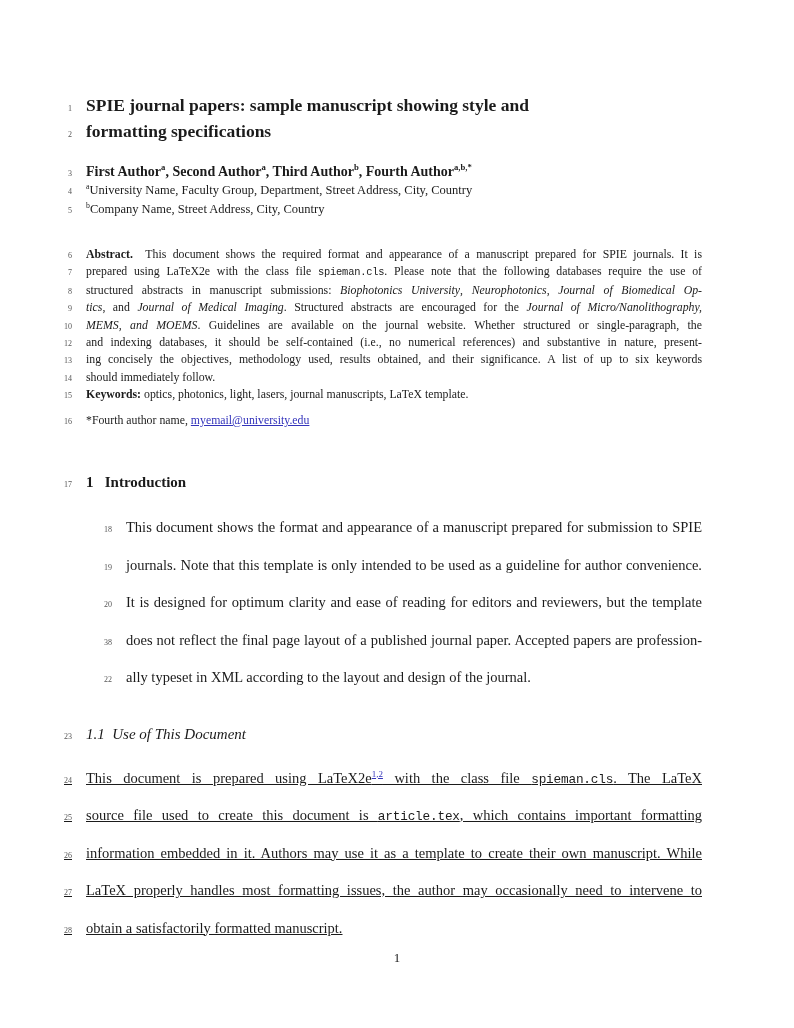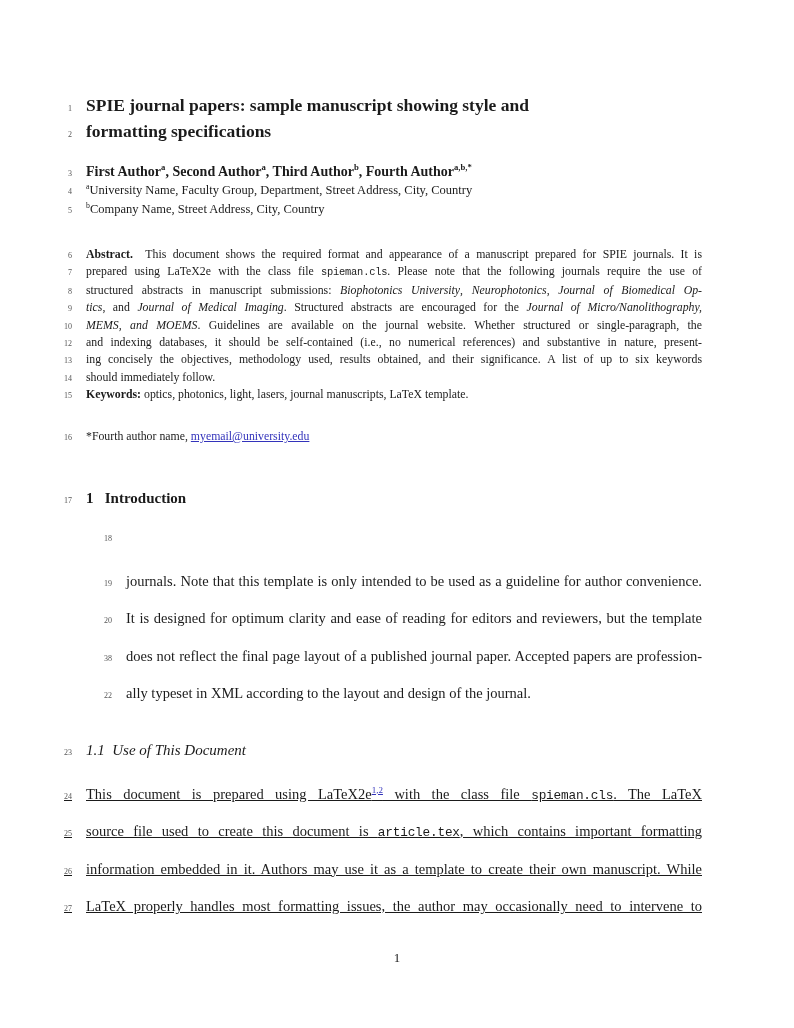--- a/index.html
+++ b/index.html
@@ -29,21 +29,21 @@
   .b{font-weight:bold;}
   .i{font-style:italic;}
   .lk{color:var(--link,#3333bb);text-decoration:underline;cursor:pointer;}
 
   .blk-title .txt{font-size:17.5px;line-height:26px;font-weight:bold;}
   .blk-authors{margin-top:18px;}
   .auth .txt{font-size:14px;line-height:19px;font-weight:bold;}
   .affil .txt{font-size:12.5px;line-height:18.5px;}
   .blk-abstract{margin-top:28px;}
   .abs .txt,.kw .txt,.note .txt{font-size:11.8px;line-height:17.4px;}
-  .note{margin-top:24px;}
+  .note{margin-top:8px;}
   .blk-sec1{margin-top:34px;}
   .sec .txt{font-size:15px;line-height:20px;font-weight:bold;margin-top:9px;}
   .blk-body1{margin-top:26px;margin-left:40px;}
   .bodyl{height:37.5px;}
   .bodyl .txt{font-size:14.5px;line-height:19px;}
   .blk-sub{margin-top:18px;}
   .sub .txt{font-size:15px;line-height:20px;font-style:italic;}
   .blk-body2{margin-top:25px;text-decoration:underline;}
   .footer{
     position:absolute;top:950px;left:0;right:0;
@@ -81,21 +81,21 @@
     </div>
   </section>
 
   <section class="blk-abstract">
     <div class="row abs">
       <span class="num">6</span>
       <span class="txt jl"><span class="b">Abstract.</span><span>&nbsp; This document shows the required format and appearance of a manuscript prepared for SPIE journals. It is</span></span>
     </div>
     <div class="row abs">
       <span class="num">7</span>
-      <span class="txt jl"><span>prepared using LaTeX2e with the class file </span><span class="m">spieman.cls</span><span>. Please note that the following journals require the use of</span></span>
+      <span class="txt jl"><span>prepared using LaTeX2e with the class file </span><span class="m">spieman.cls</span><span>. Please note that the following databases require the use of</span></span>
     </div>
     <div class="row abs">
       <span class="num">8</span>
       <span class="txt jl"><span>structured abstracts in manuscript submissions: </span><span class="i">Biophotonics University</span><span>, </span><span class="i">Neurophotonics</span><span>, </span><span class="i">Journal of Biomedical Op-</span></span>
     </div>
     <div class="row abs">
       <span class="num">9</span>
       <span class="txt jl"><span class="i">tics</span><span>, and </span><span class="i">Journal of Medical Imaging</span><span>. Structured abstracts are encouraged for the </span><span class="i">Journal of Micro/Nanolithography,</span></span>
     </div>
     <div class="row abs">
@@ -127,20 +127,21 @@
   <section class="blk-sec1">
     <div class="row sec">
       <span class="num">17</span>
       <span class="txt"><span>1&nbsp;&nbsp;&nbsp;Introduction</span></span>
     </div>
   </section>
 
   <section class="blk-body1">
     <div class="row bodyl">
       <span class="num">18</span>
+      <span class="txt jl"><span>This document shows the format and appearance of a manuscript prepared for submission to SPIE</span></span>
     </div>
     <div class="row bodyl">
       <span class="num">19</span>
       <span class="txt jl"><span>journals. Note that this template is only intended to be used as a guideline for author convenience.</span></span>
     </div>
     <div class="row bodyl">
       <span class="num">20</span>
       <span class="txt jl"><span>It is designed for optimum clarity and ease of reading for editors and reviewers, but the template</span></span>
     </div>
     <div class="row bodyl">
@@ -170,16 +171,20 @@
       <span class="txt jl"><span>source file used to create this document is </span><span class="m">article.tex</span><span>, which contains important formatting</span></span>
     </div>
     <div class="row bodyl">
       <span class="num">26</span>
       <span class="txt jl"><span>information embedded in it. Authors may use it as a template to create their own manuscript. While</span></span>
     </div>
     <div class="row bodyl">
       <span class="num">27</span>
       <span class="txt jl"><span>LaTeX properly handles most formatting issues, the author may occasionally need to intervene to</span></span>
     </div>
+    <div class="row bodyl">
+      <span class="num">28</span>
+      <span class="txt"><span>obtain a satisfactorily formatted manuscript.</span></span>
+    </div>
   </section>
 
   <div class="footer">1</div>
 </div>
 
 </body></html>

